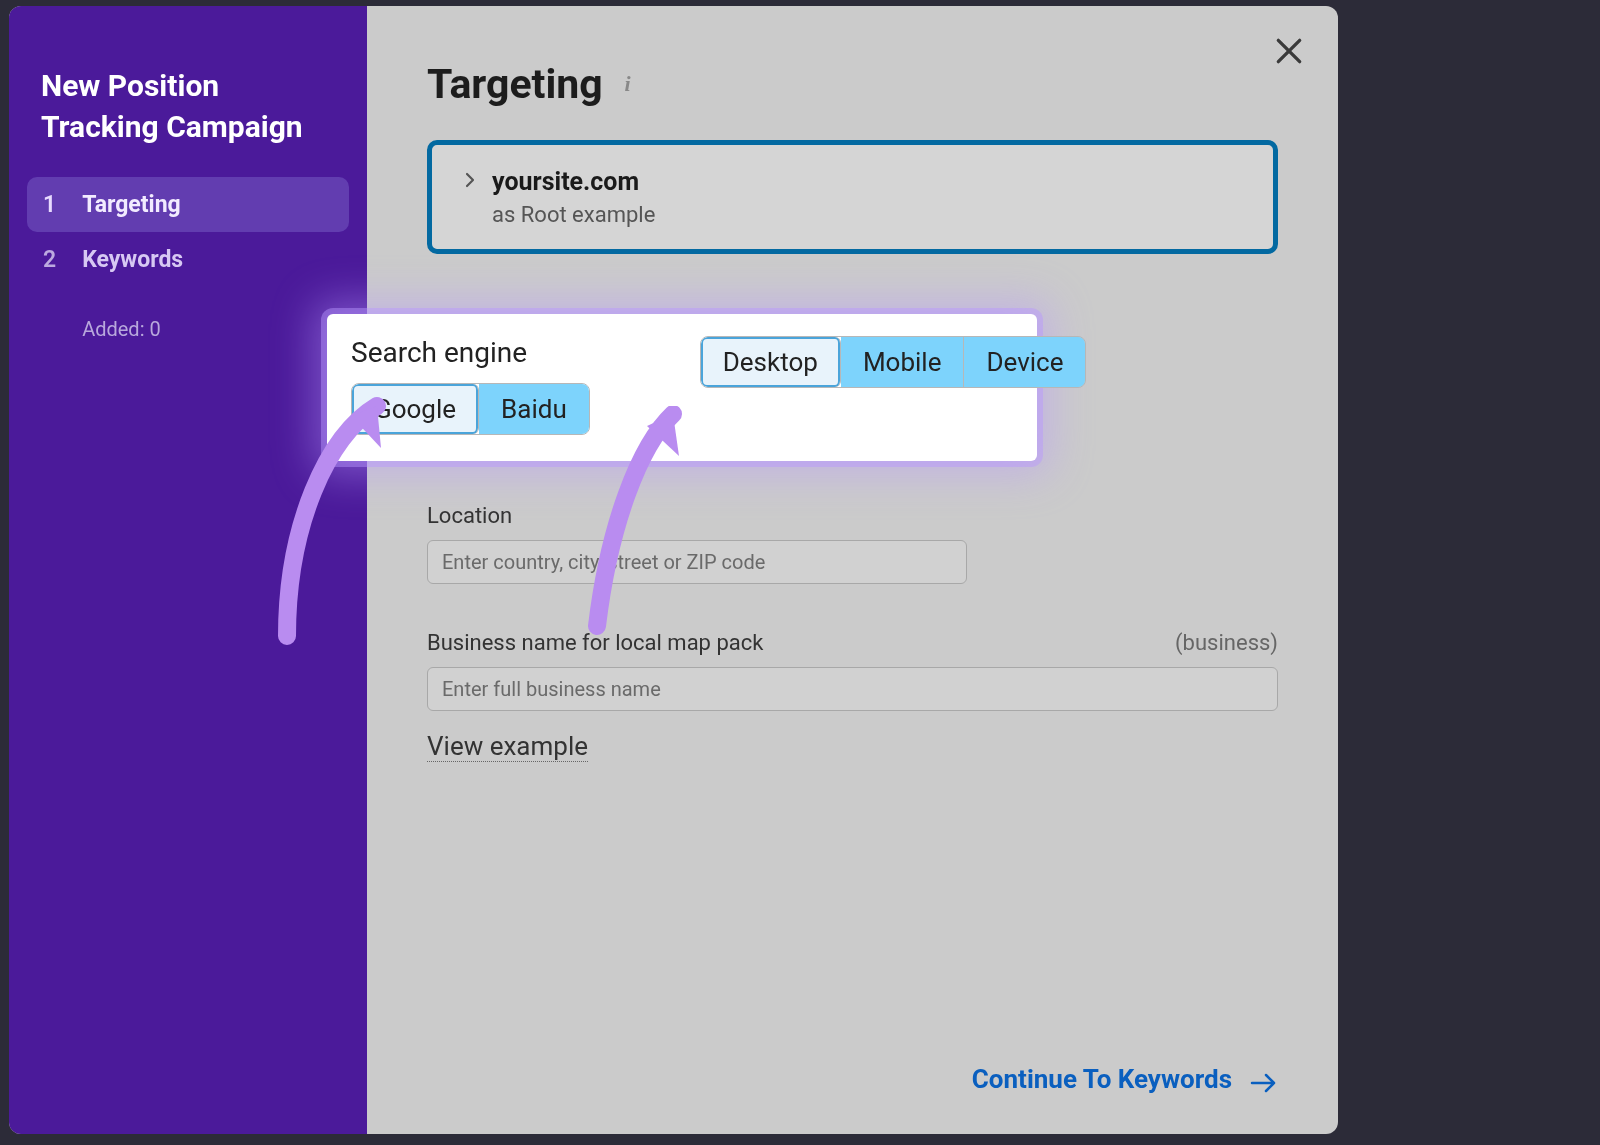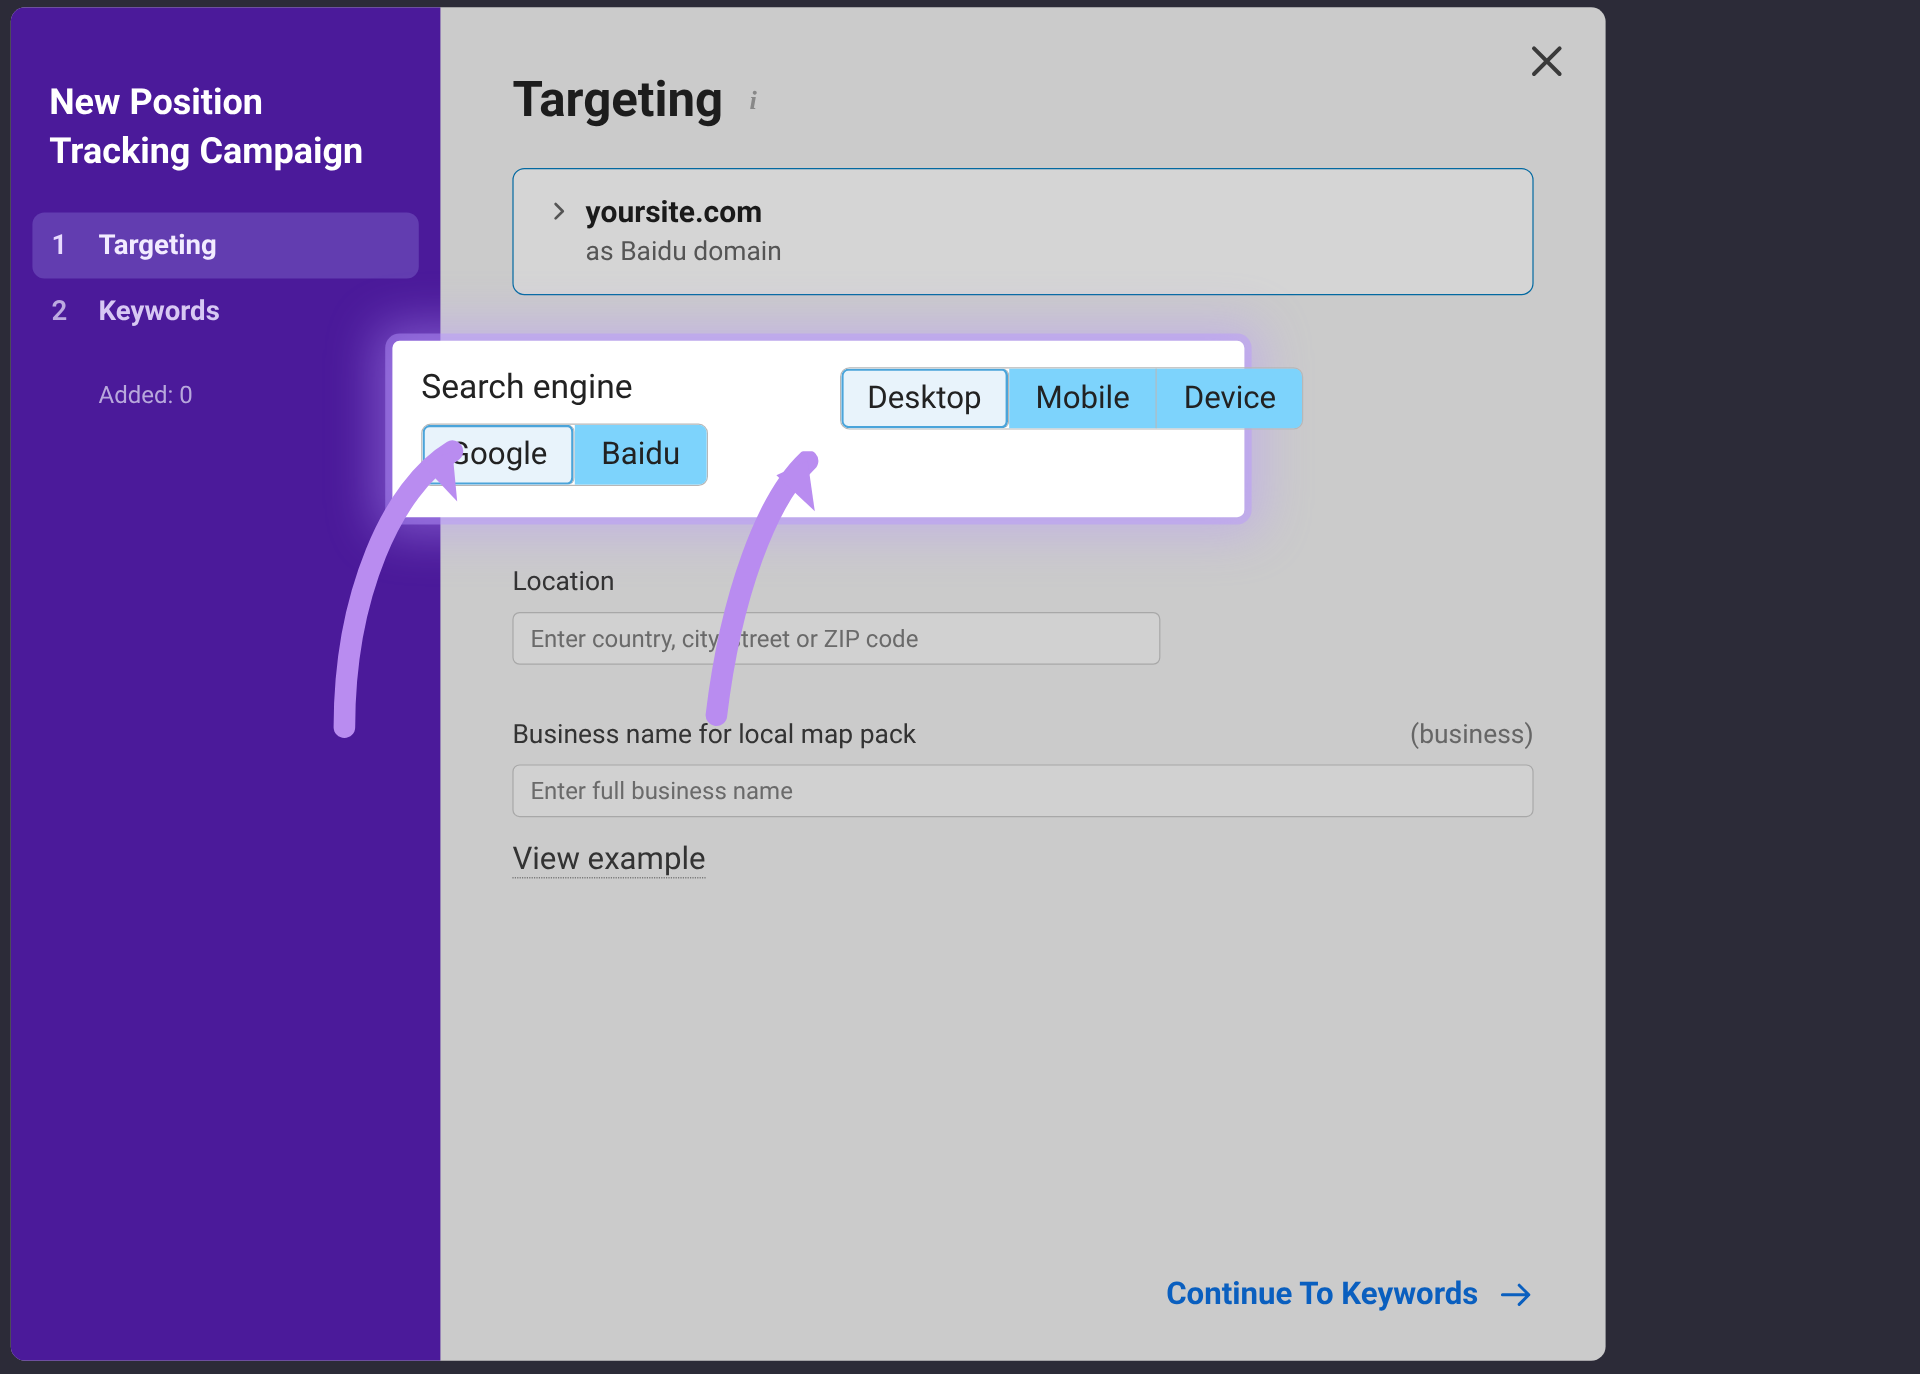--- a/index.html
+++ b/index.html
@@ -79,24 +79,24 @@
     width: 22px; height: 22px;
     display: inline-flex; align-items: center; justify-content: center;
     font-style: italic;
     font-family: serif;
     color: #888;
     font-size: 22px;
   }
 
   .domain-card {
     background: #d5d5d5;
-    border: 1px solid #0369a1;
+    border: 5px solid #0369a1;
     border-radius: 10px;
     padding: 22px 30px 22px 30px;
-    margin-bottom: 38px;
+    margin-bottom: 60px;
   }
   .domain-row { display: flex; align-items: center; gap: 14px; }
   .chev { color: #555; }
   .chev svg { width: 16px; height: 16px; }
   .domain-name { font-size: 25px; font-weight: 700; color: #1a1a1a; }
   .domain-sub { font-size: 22px; color: #555; margin-left: 30px; margin-top: 6px; }
 
   
   .highlight-wrap {
     position: relative;
@@ -167,21 +167,21 @@
   }
 
   .footer {
     margin-top: auto;
     display: flex;
     justify-content: flex-end;
     padding-top: 40px;
   }
   .continue-btn {
     display: inline-flex;
-    align-items: center;
+    align-items: flex-end;
     gap: 18px;
     color: #0a5fbf;
     font-size: 26px;
     font-weight: 700;
     cursor: pointer;
   }
   .continue-btn svg { width: 28px; height: 22px; stroke: #0a5fbf; stroke-width: 2.5; fill: none; }
 
 </style>
 </head>
@@ -224,21 +224,21 @@
 
       <div class="domain-card">
         <div class="domain-row">
           <span class="chev">
             <svg viewBox="0 0 16 16" fill="none">
                 <path d="M5 2 L11 8 L5 14" stroke="#555" stroke-width="2.2" stroke-linecap="round" stroke-linejoin="round"></path>
               </svg>
           </span>
           <span class="domain-name">yoursite.com</span>
         </div>
-        <div class="domain-sub">as Baidu domain</div>
+        <div class="domain-sub">as Root example</div>
       </div>
 
       <div class="highlight-wrap">
         <div class="highlight-card">
           <div class="hgroup">
             <div class="hlabel">Search engine</div>
             <div class="seg">
               <button class="seg-btn selected">Google</button>
               <button class="seg-btn">Baidu</button>
             </div>

